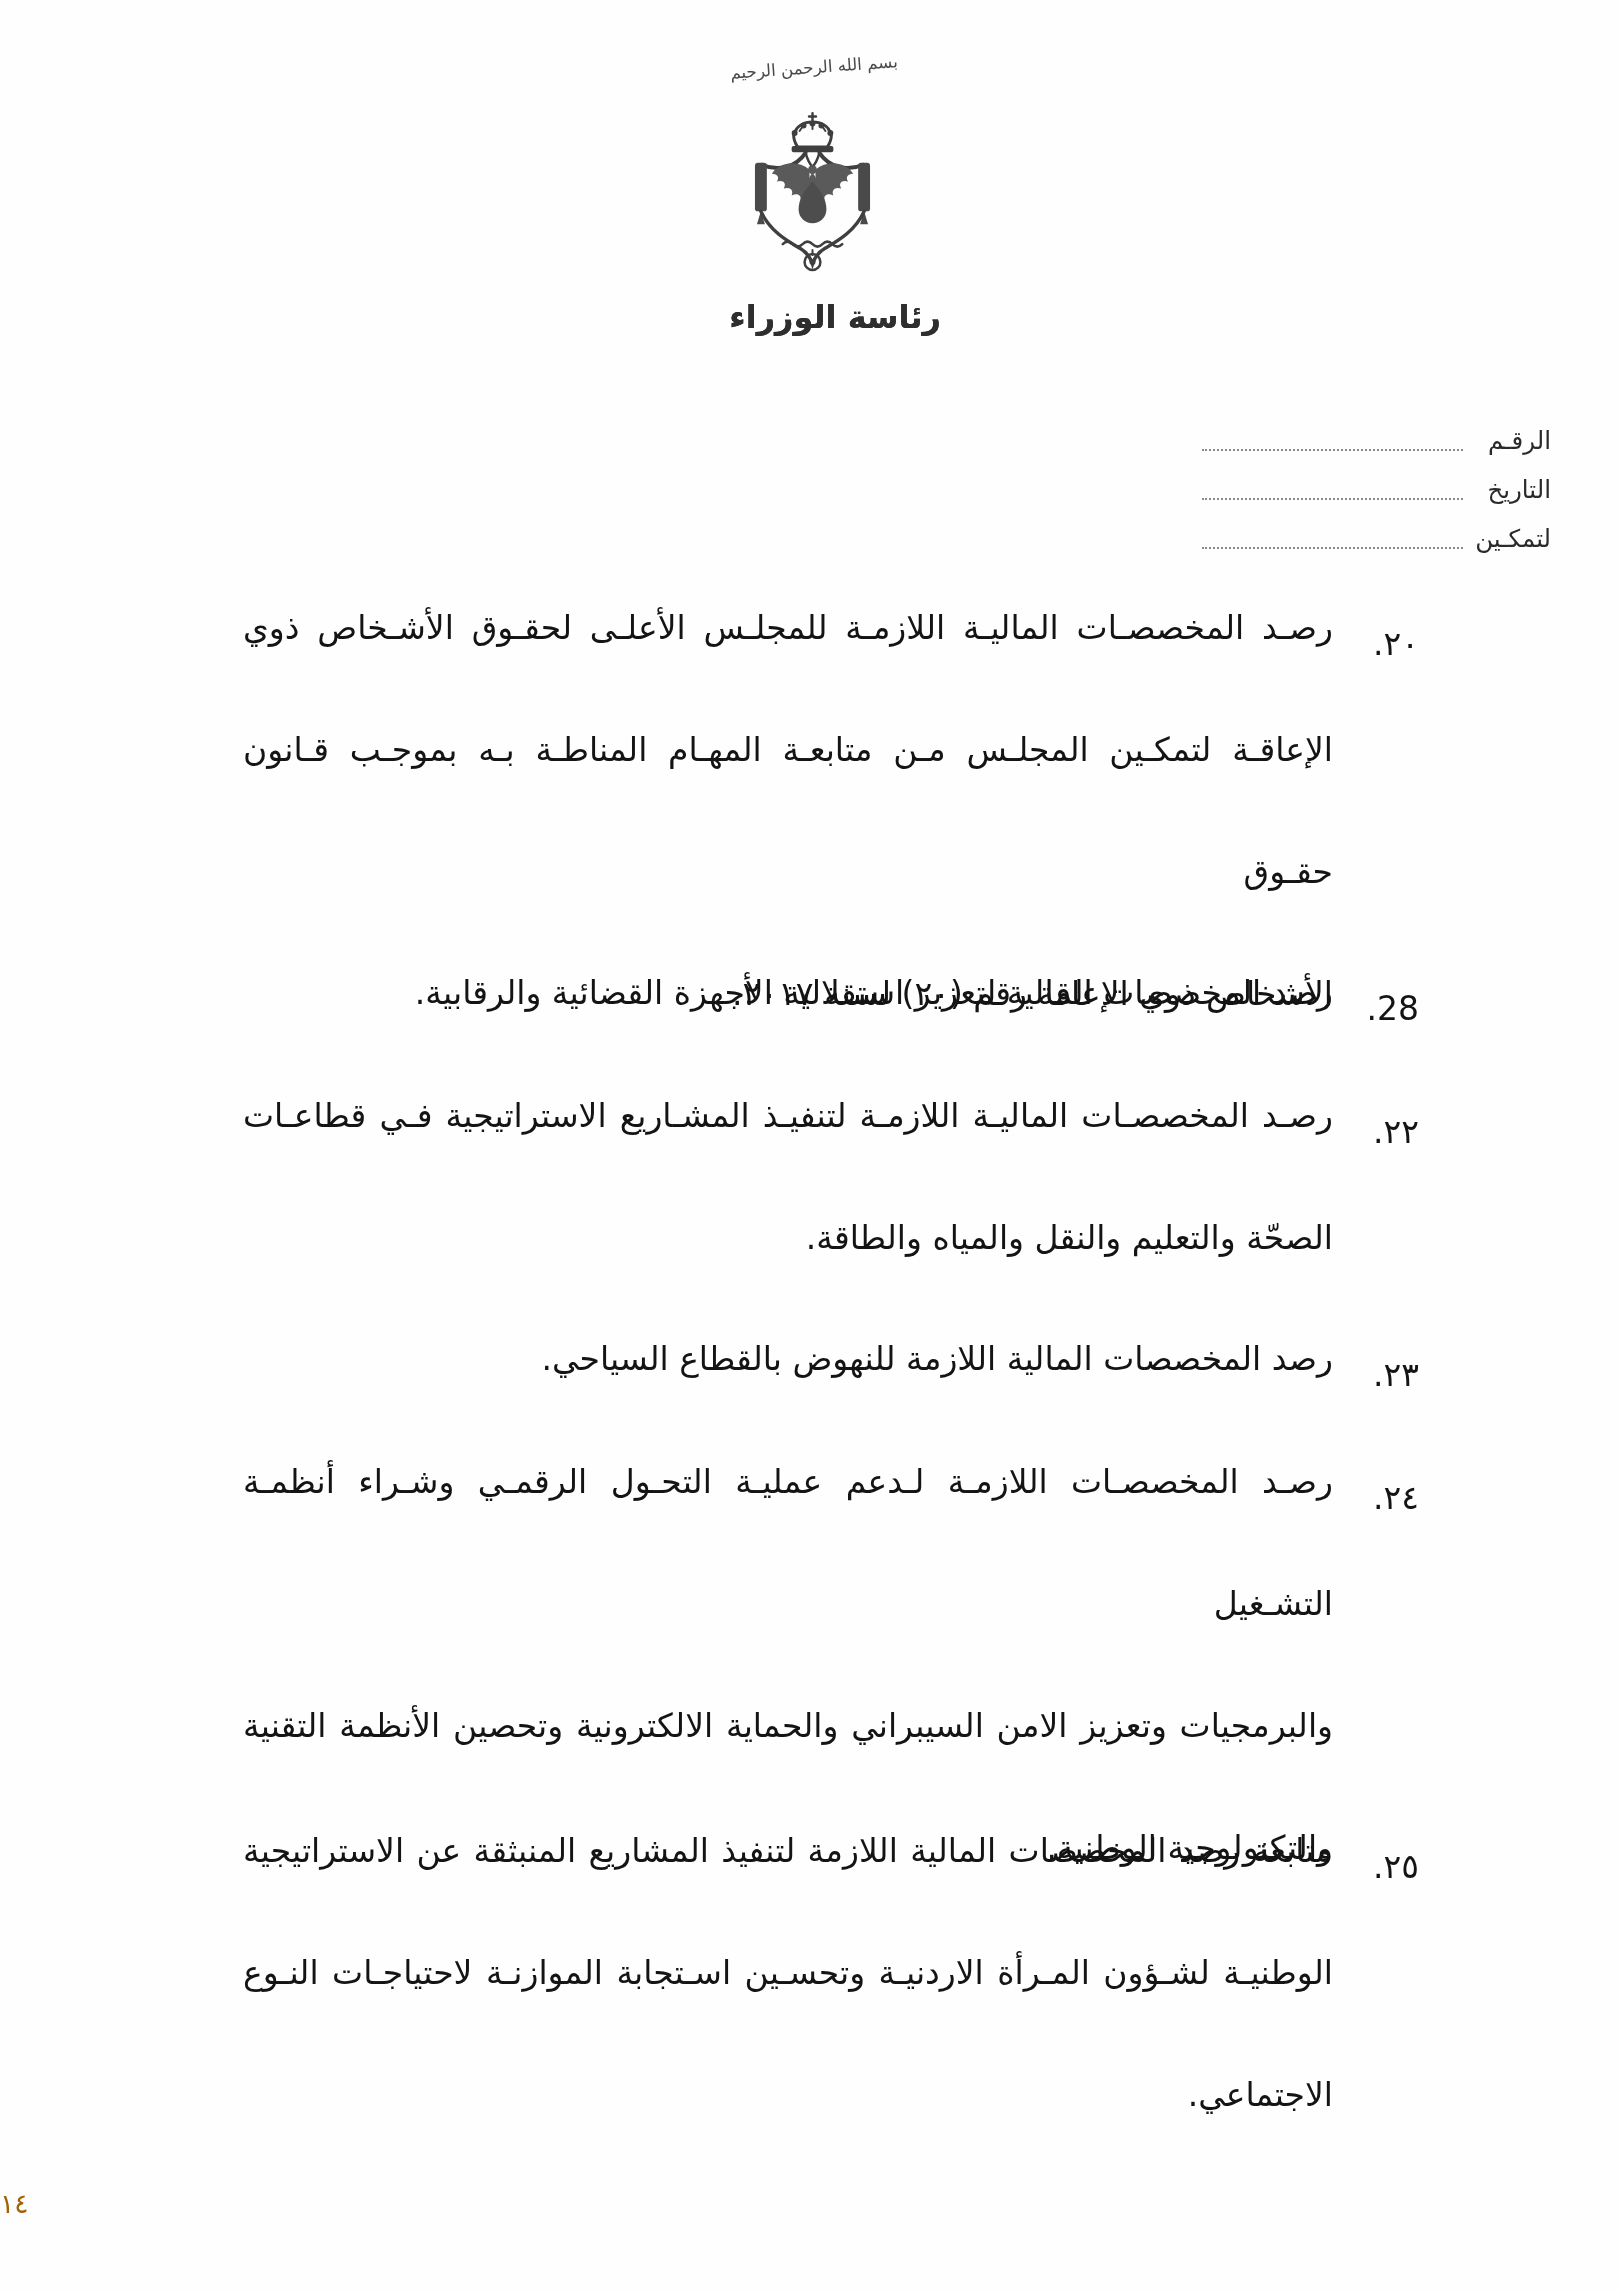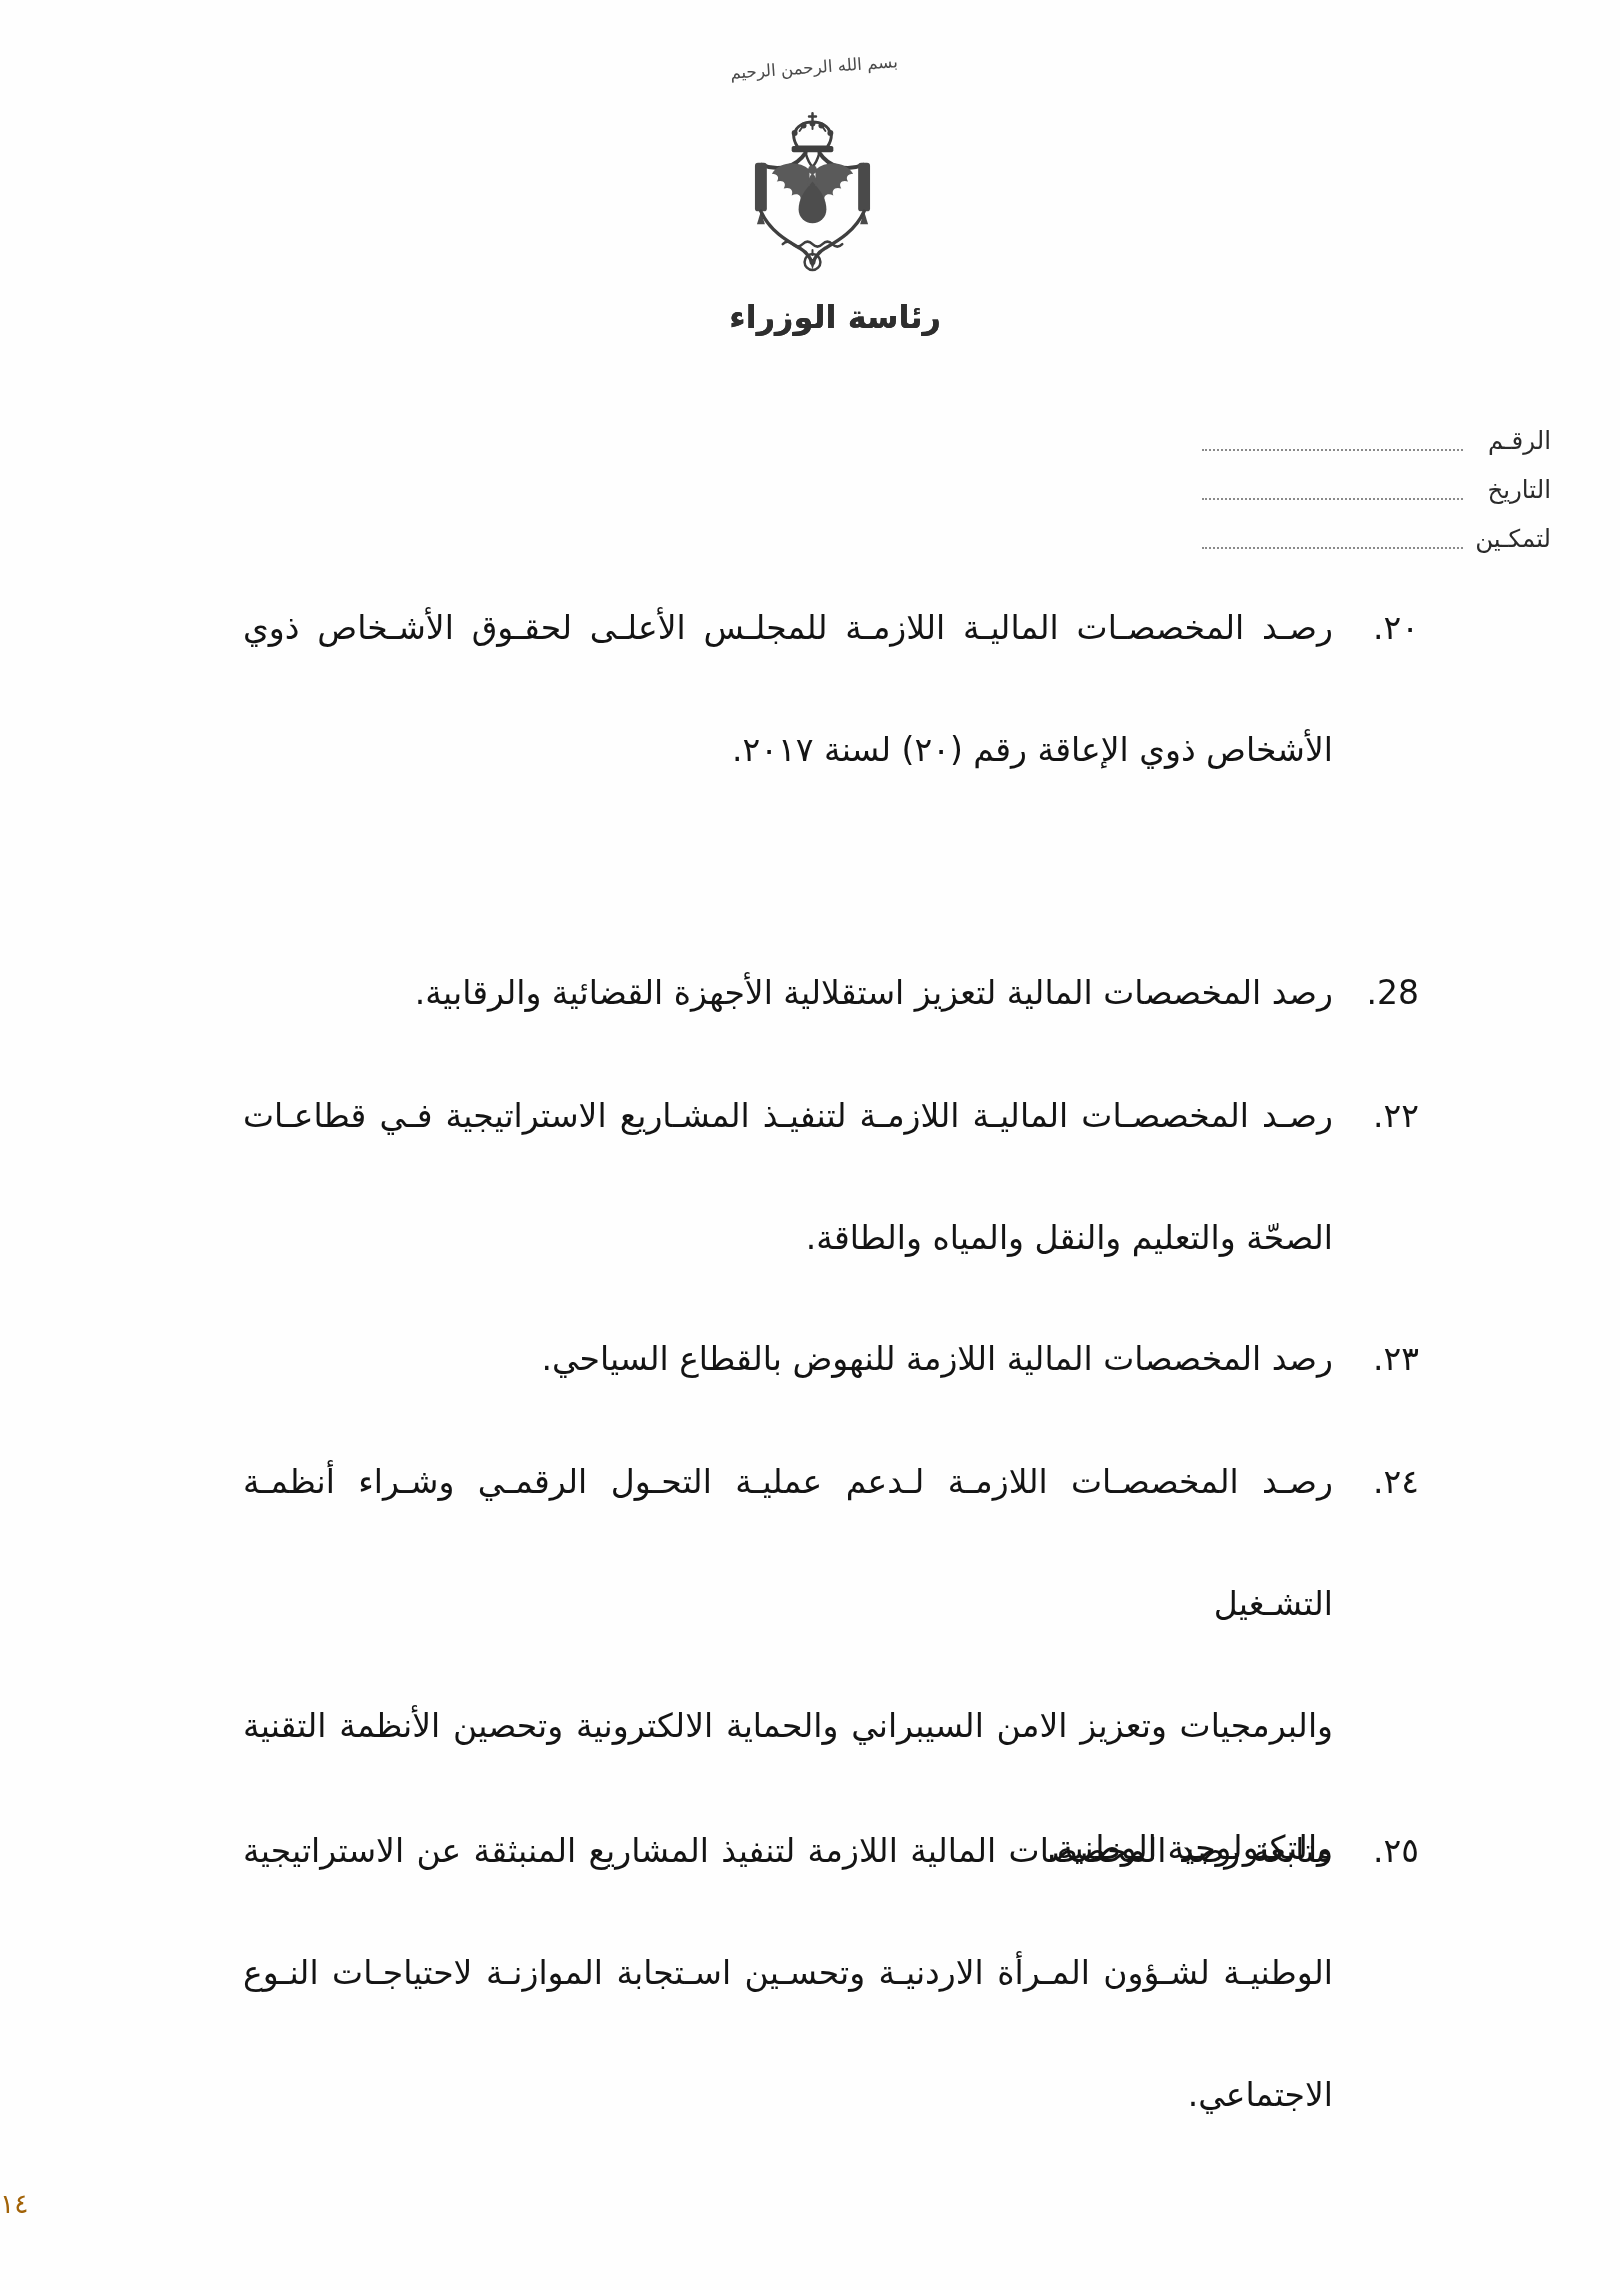--- a/index.html
+++ b/index.html
@@ -39,21 +39,21 @@
     flex: 1; margin-right: 13.7px; margin-bottom: 5.9px;
     border-bottom: 2px dotted #8a8a8a; height: 9.8px;
   }
 
   
   .list-item {
     position: absolute; left: 243px; width: 1090px;
     font-size: 33px; line-height: 122px; color: #141414;
   }
   .item-number {
-    position: absolute; right: -86px; top: 0;
+    position: absolute; right: -86px; top: 16px;
     line-height: 122px; font-size: 33px; white-space: nowrap;
   }
   .line { display: block; }
   .line.justify { text-align: justify; text-align-last: justify; }
   .line.last { text-align: right; text-align-last: right; }
 
   
   .page-number {
     position: absolute; top: 2188px; left: 0; width: 100%;
     text-align: left; font-size: 26.5px; letter-spacing: 9.8px; color: #a16207;
@@ -115,20 +115,21 @@
     </div>
     <div class="ref-row">
       <span class="ref-label">لتمكـين</span>
       <span class="ref-line"></span>
     </div>
   </div>
 
   <div class="list-item" style="top:567px">
     <span class="item-number">٢٠.</span>
     <span class="line justify">رصـد المخصصـات الماليـة اللازمـة للمجلـس الأعلـى لحقـوق الأشـخاص ذوي</span>
+    <span class="line justify">الإعاقـة لتمكـين المجلـس مـن متابعـة المهـام المناطـة بـه بموجـب قـانون حقـوق</span>
     <span class="line last">الأشخاص ذوي الإعاقة رقم (٢٠) لسنة ٢٠١٧.</span>
   </div>
 
   <div class="list-item" style="top:932px">
     <span class="item-number">28.</span>
     <span class="line last">رصد المخصصات المالية لتعزيز استقلالية الأجهزة القضائية والرقابية.</span>
   </div>
 
   <div class="list-item" style="top:1055px">
     <span class="item-number">٢٢.</span>

